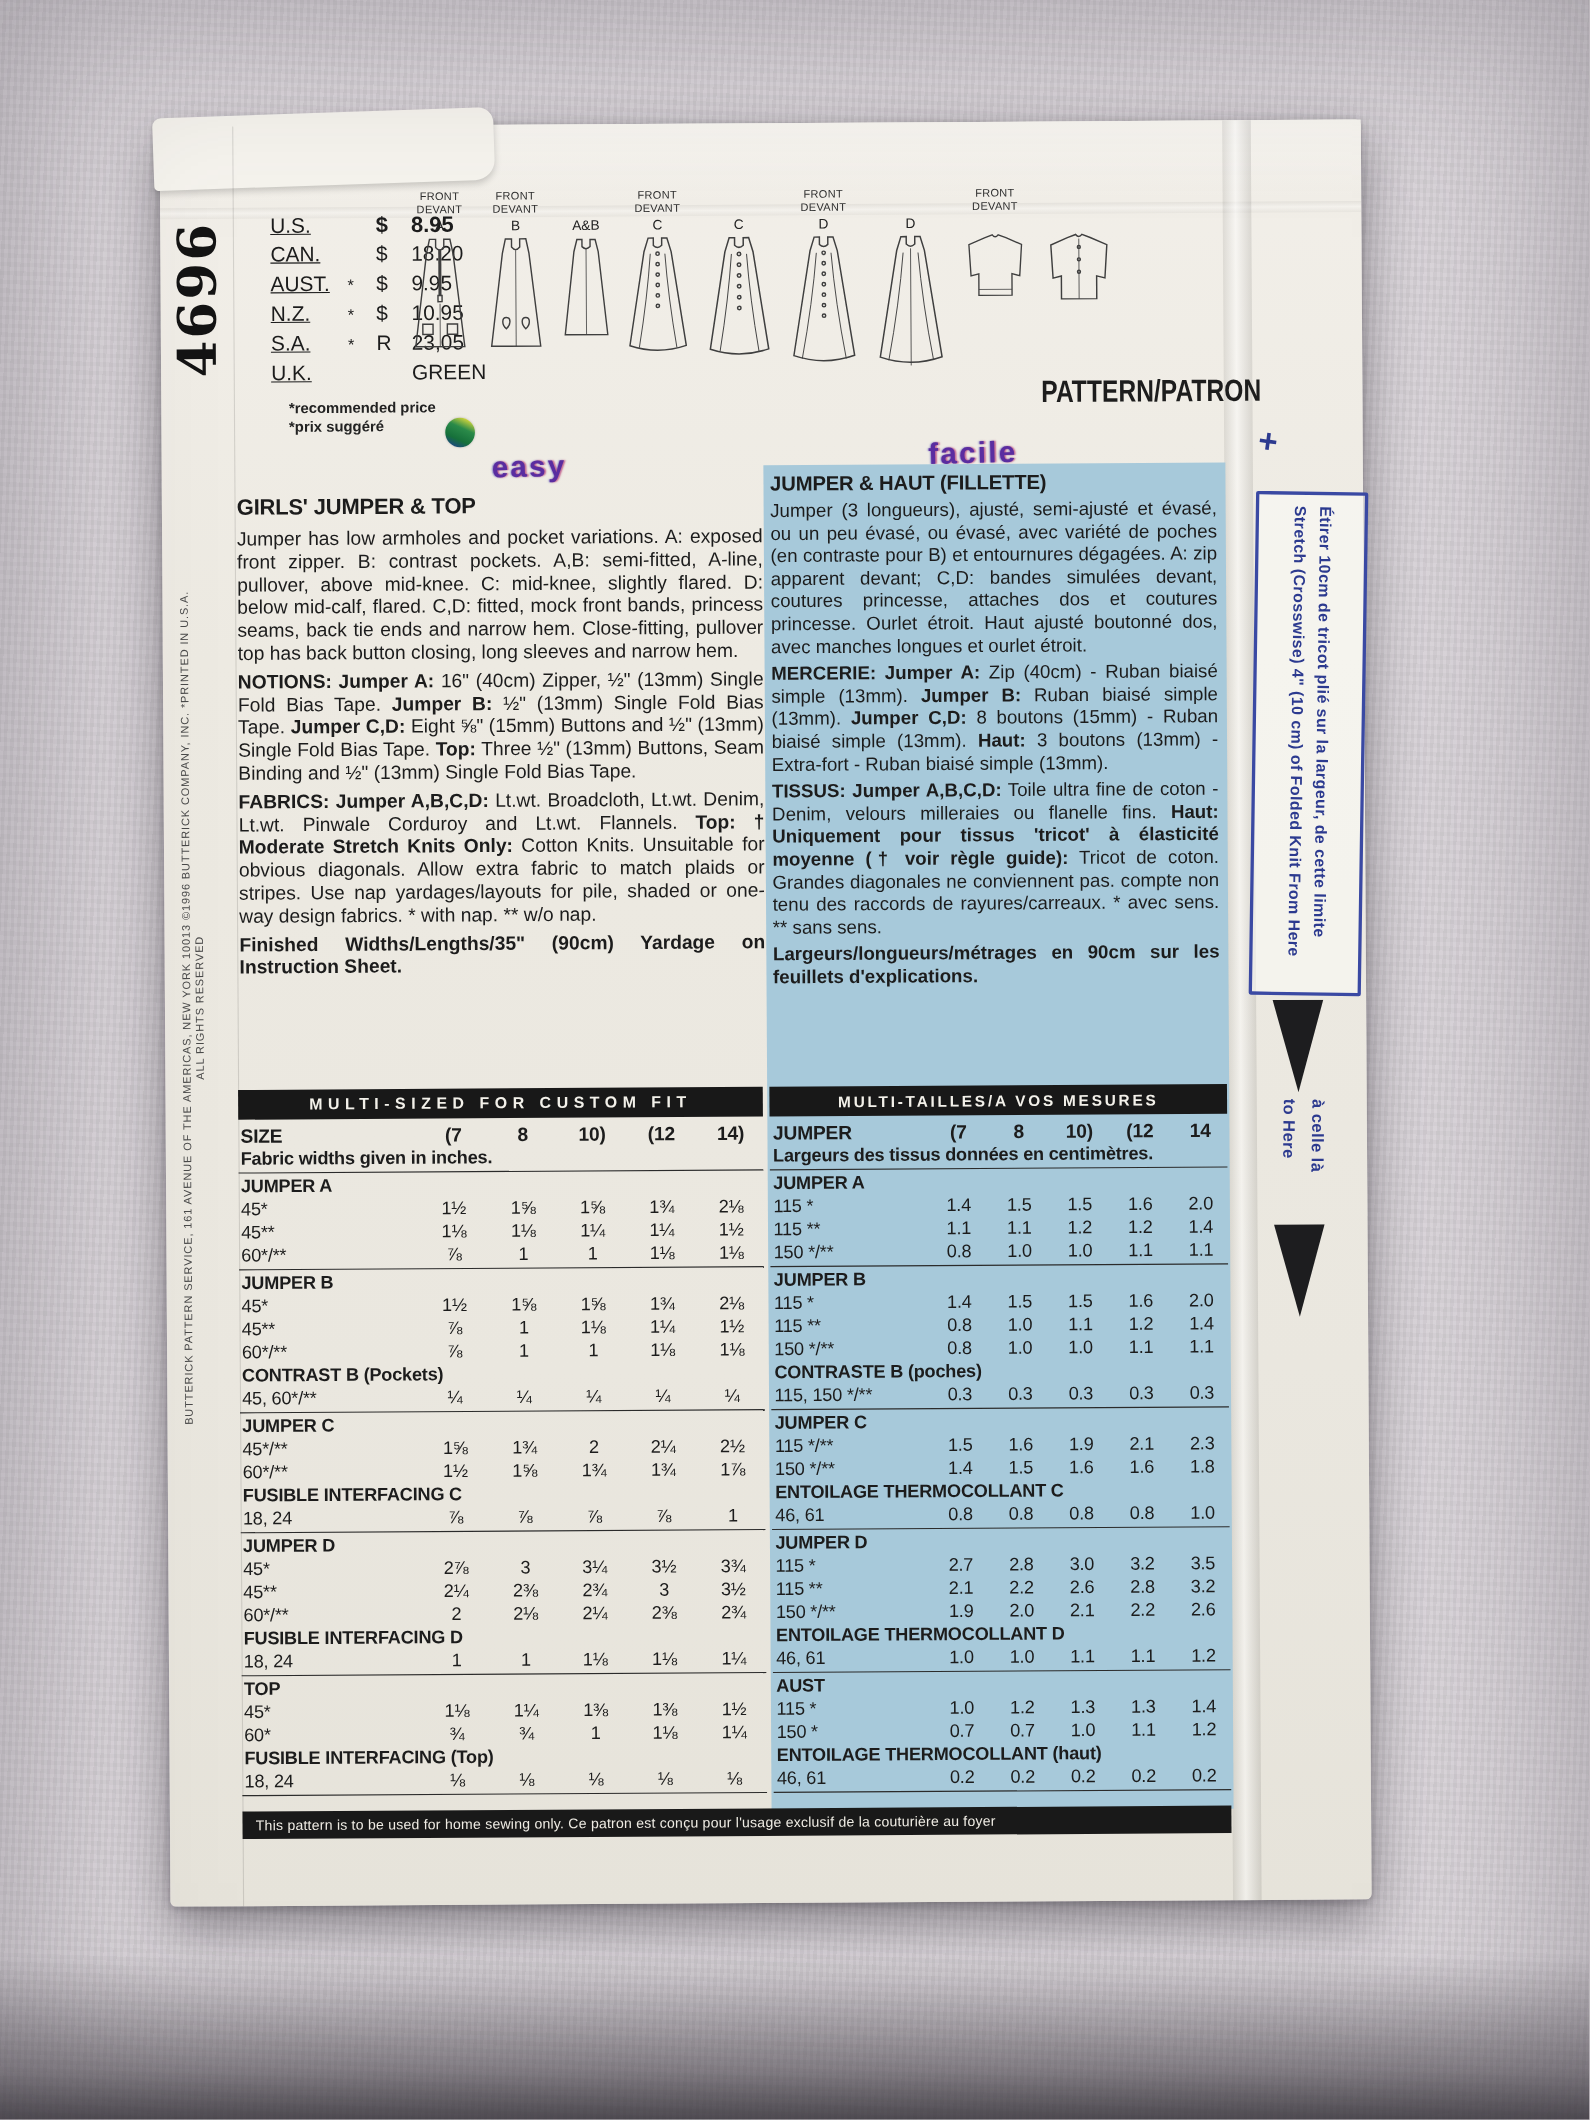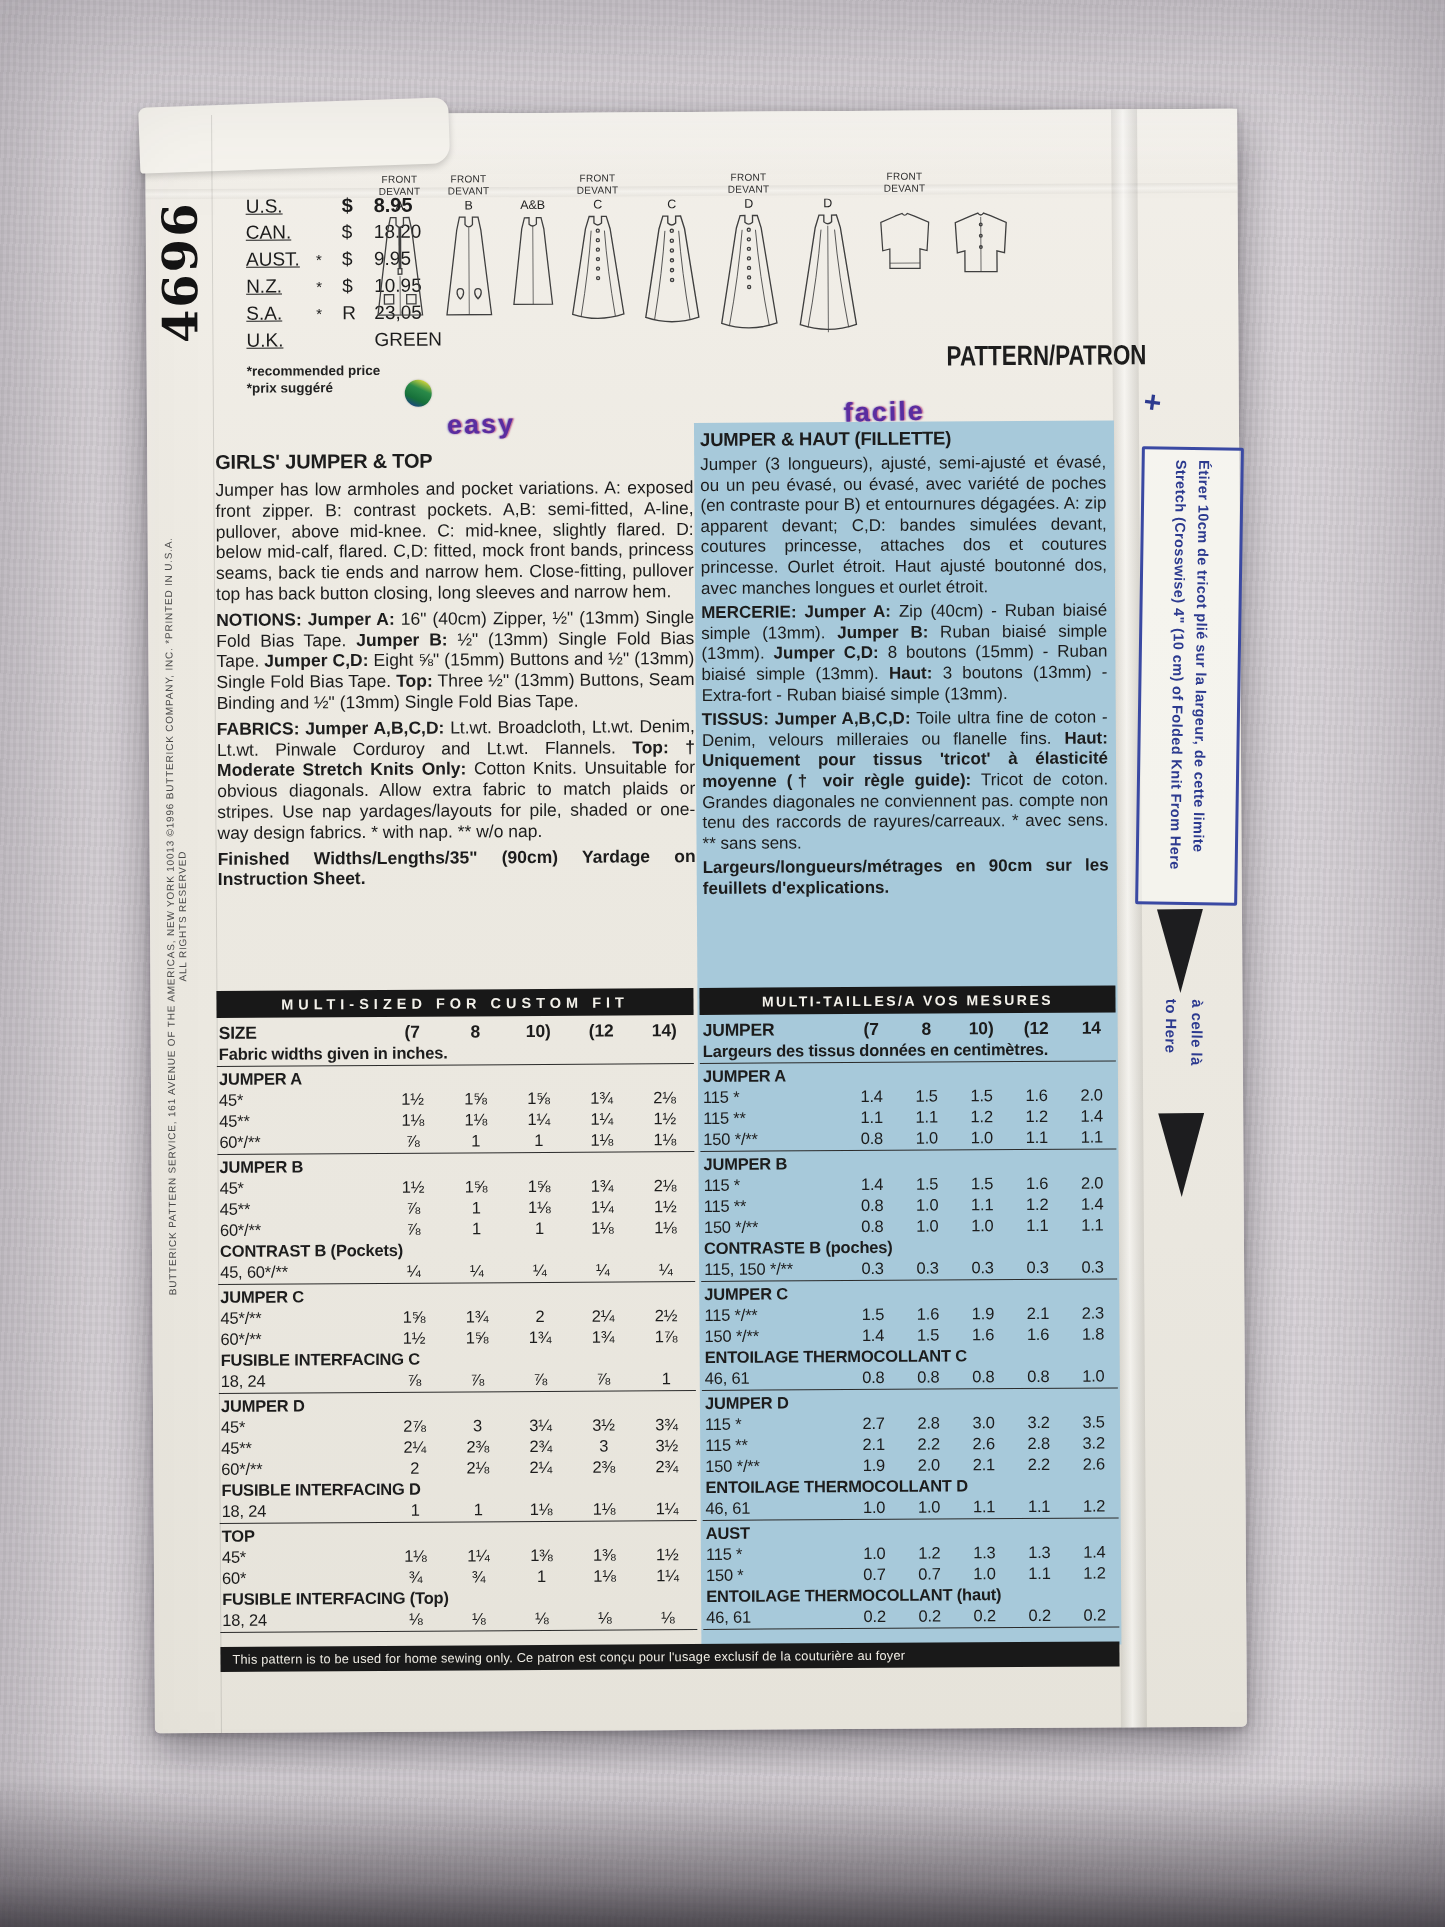--- a/index.html
+++ b/index.html
@@ -35,21 +35,21 @@
     font-size:10px;letter-spacing:.8px;color:#4a4a4a;line-height:12px;text-align:center;}
 
   
   #prices{position:absolute;left:100px;top:80px;width:340px;font-size:19px;}
   .price-row{display:flex;height:27px;align-items:baseline;}
   .price-row .pc{flex:0 0 70px;text-decoration:underline;}
   .price-row .ps{flex:0 0 26px;font-size:15px;}
   .price-row .pcur{flex:0 0 32px;}
   .price-row .pa{flex:0 0 82px;text-align:left;}
   .price-row.bold .pa,.price-row.bold .pcur{font-weight:bold;font-size:20px;}
-  #price-notes{position:absolute;left:100px;top:248px;font-size:13.5px;font-weight:bold;line-height:17px;color:#222;}
+  #price-notes{position:absolute;left:116px;top:248px;font-size:13.5px;font-weight:bold;line-height:17px;color:#222;}
   #dot-sticker{position:absolute;left:258px;top:266px;width:27px;height:27px;border-radius:50%;
     background:linear-gradient(205deg,#f4e53a 6%,#2a8a49 38%,#16703a 68%,#1c3f8e 94%);
     box-shadow:0 0 2px rgba(0,0,0,.25);}
   .stamp{position:absolute;font-size:27px;font-weight:800;letter-spacing:2px;color:#5a2da0;
     text-shadow:1.5px 0 1.5px rgba(170,25,95,.6), -1px 0 1.5px rgba(40,40,170,.45);transform:rotate(-1deg);}
   #easy-stamp{left:300px;top:296px;}
   #facile-stamp{left:697px;top:286px;}
 
   
   #diagrams{position:absolute;left:226px;top:60px;width:642px;display:flex;

